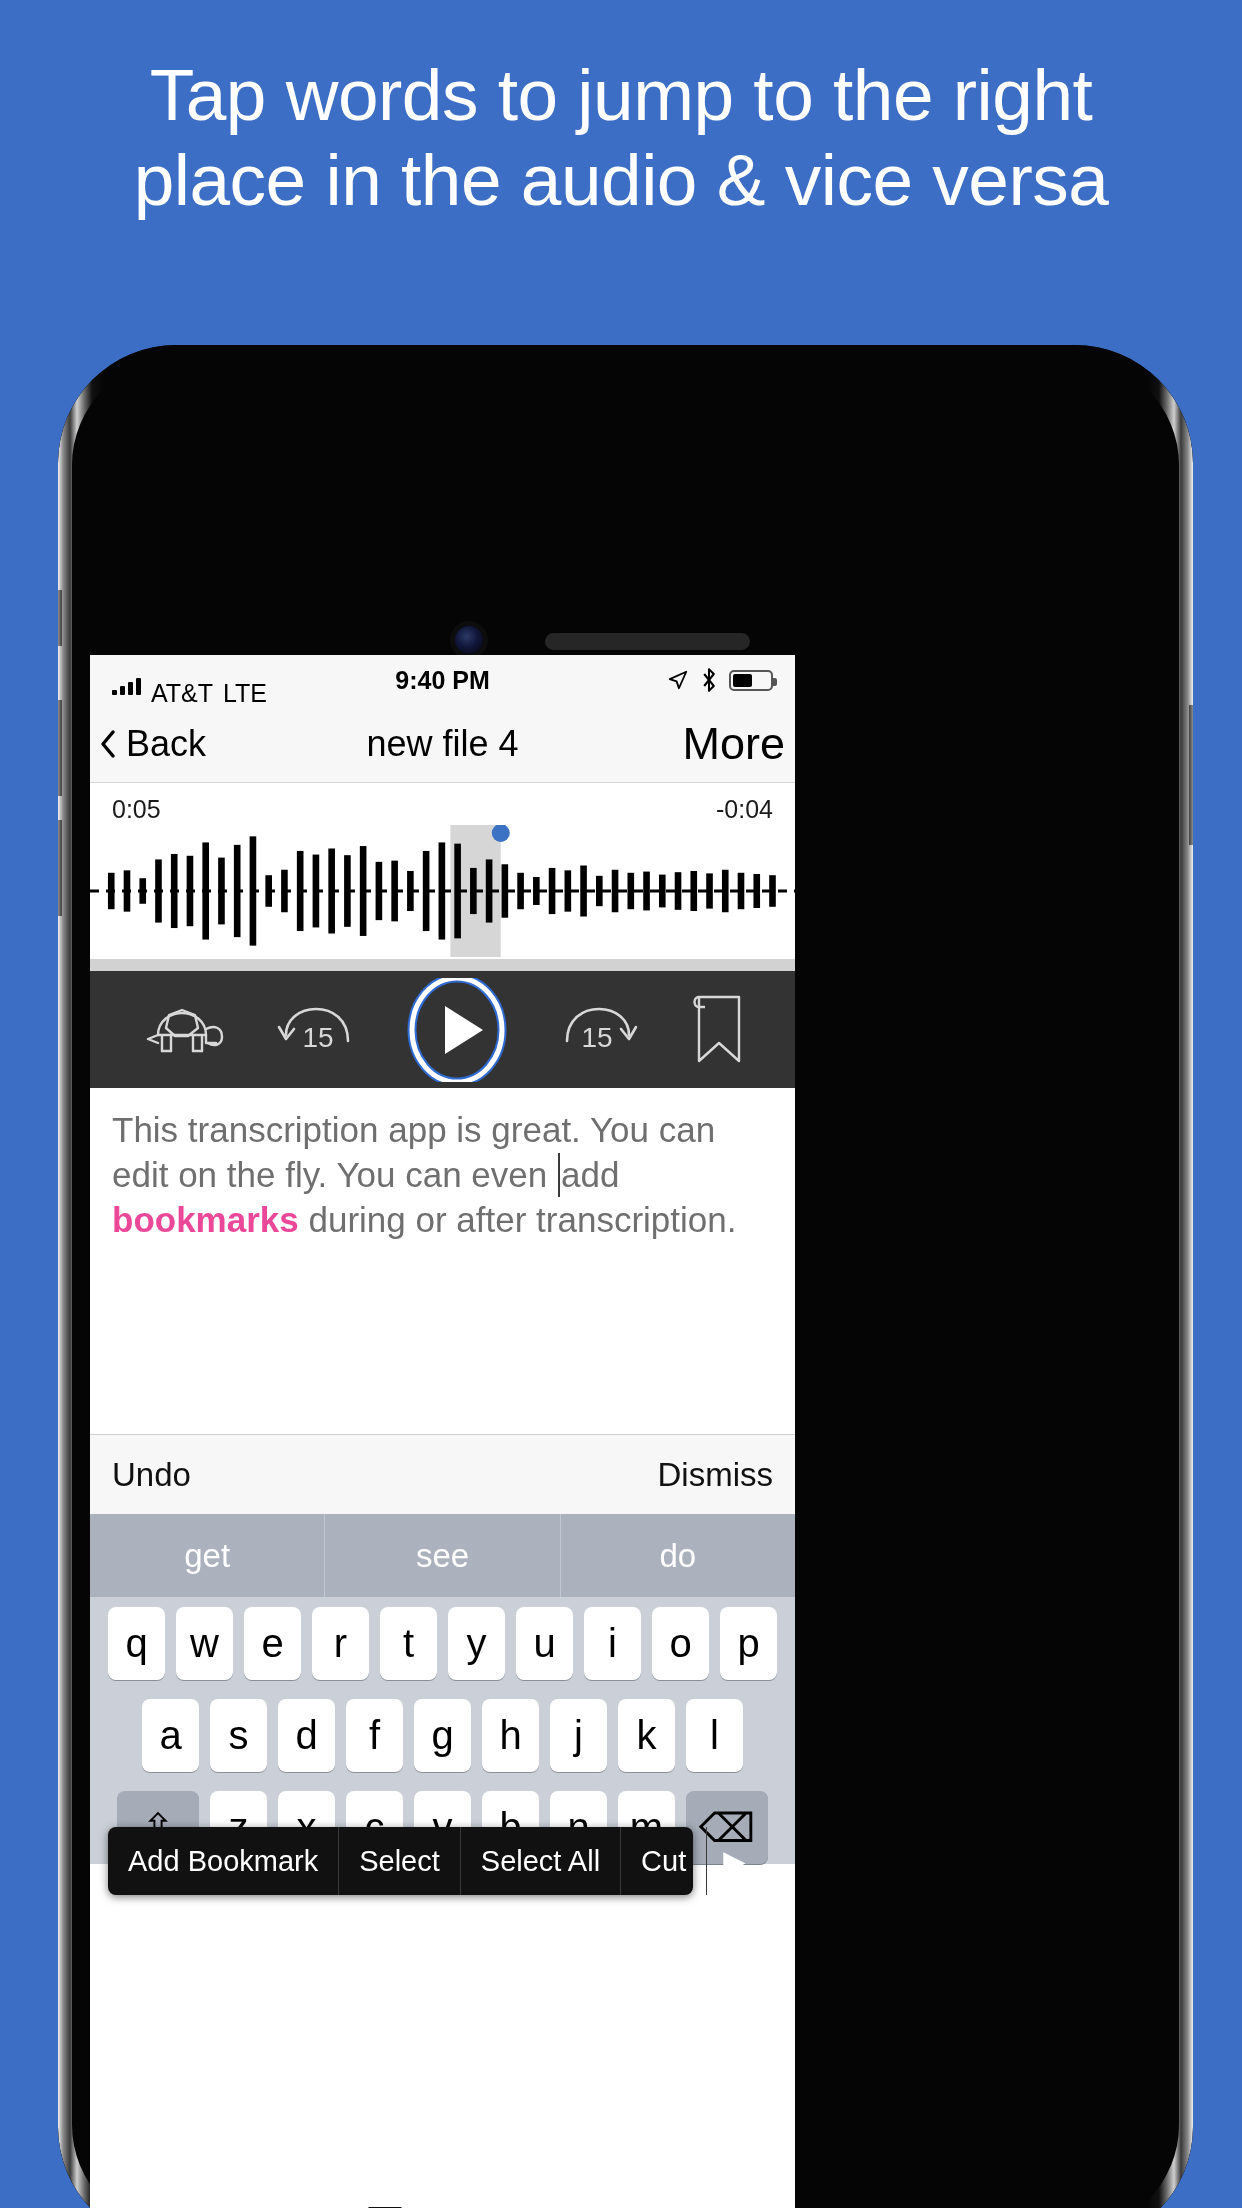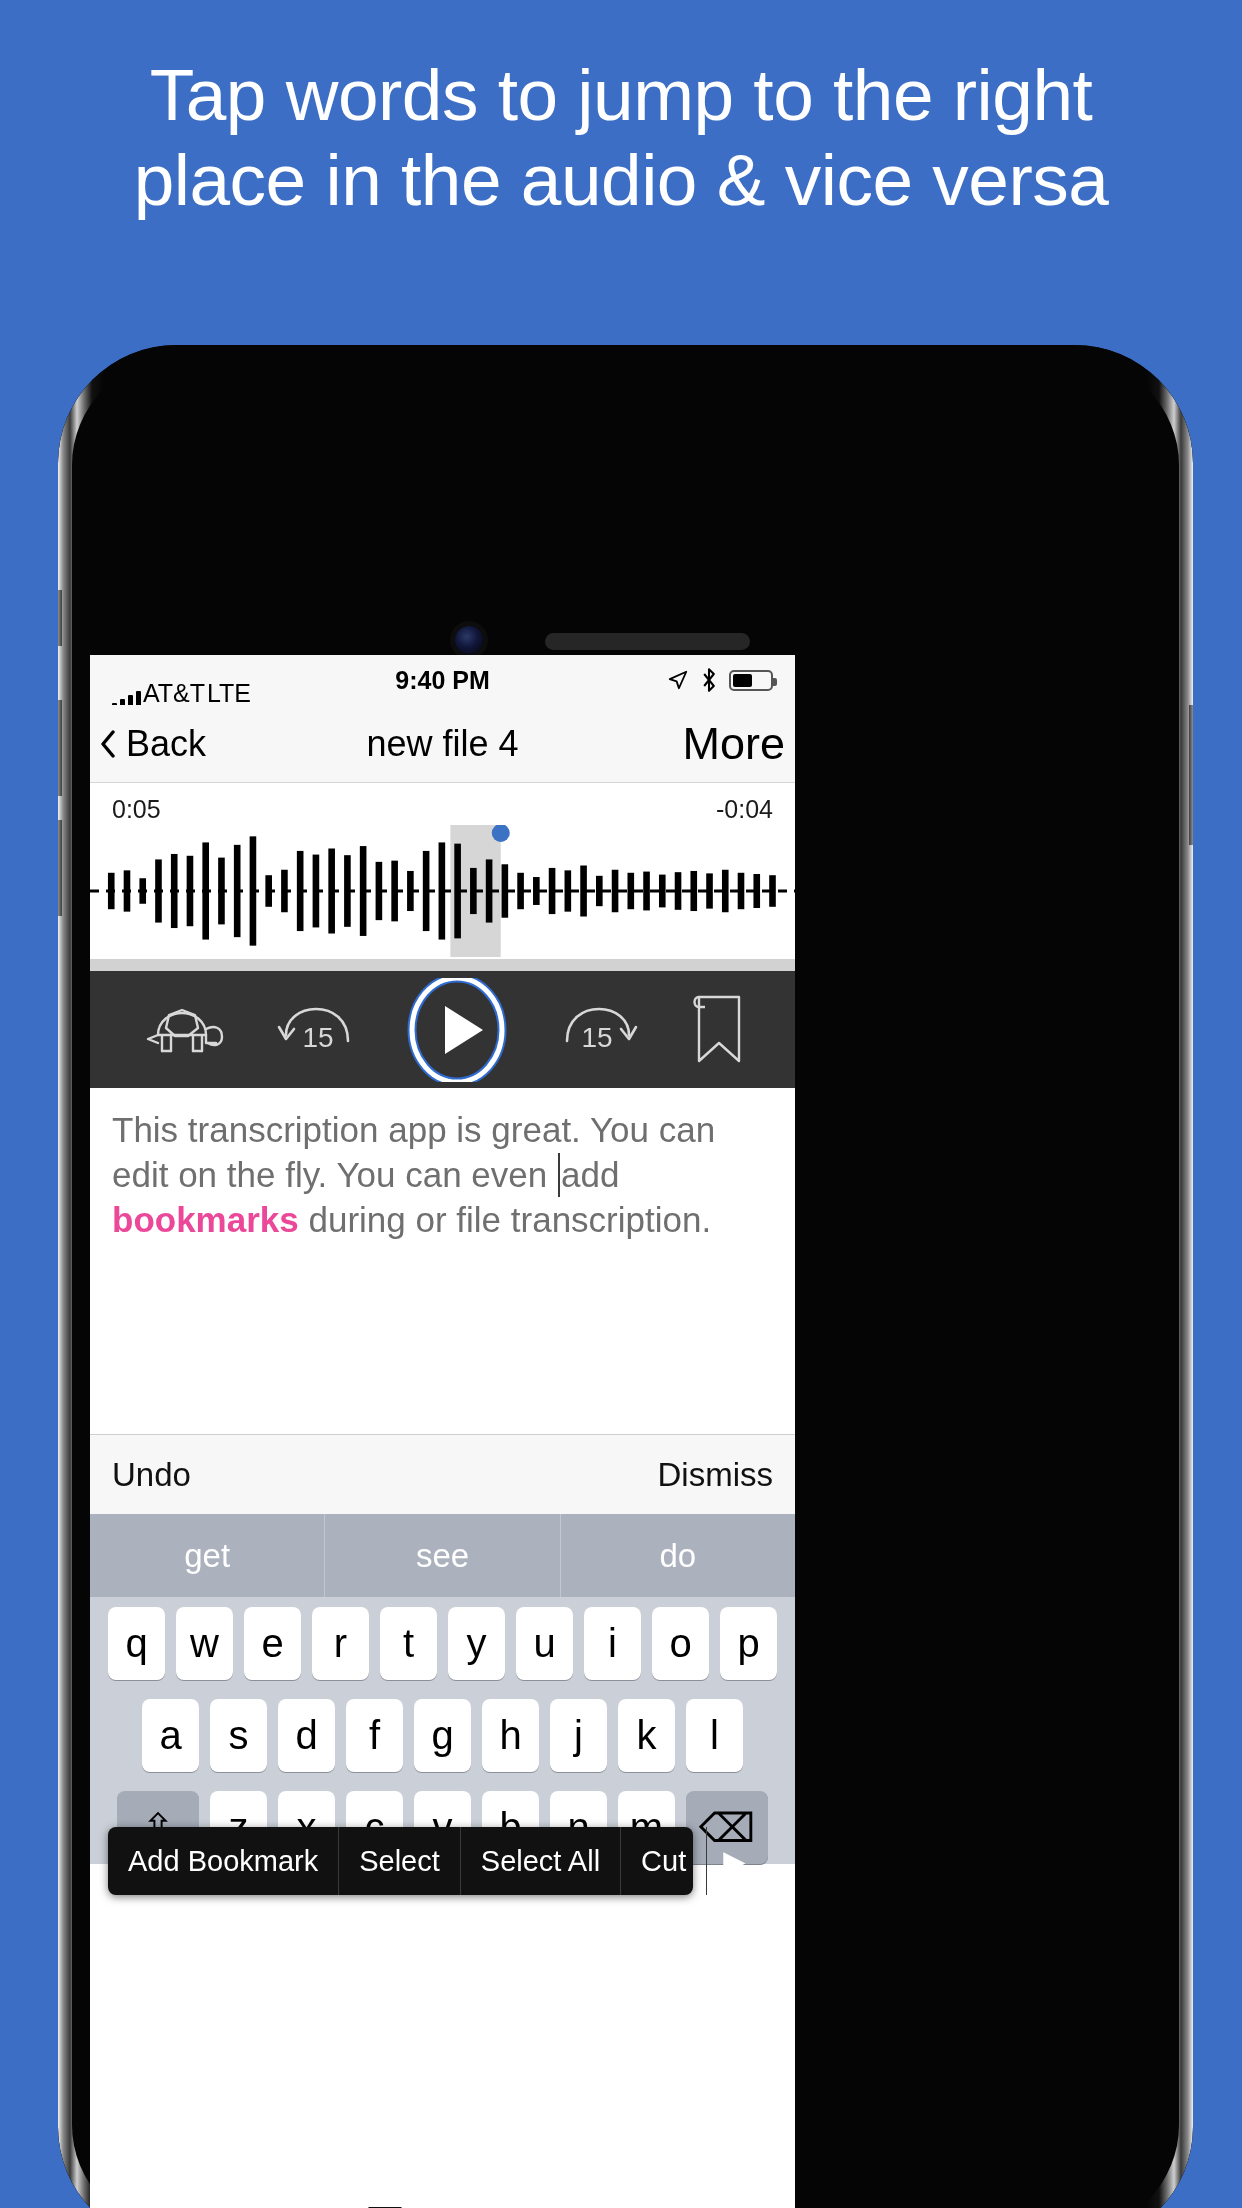--- a/index.html
+++ b/index.html
@@ -83,21 +83,21 @@
     overflow: hidden;
   }
 
   
   .statusbar {
     height: 50px; background: #f7f7f7;
     display: flex; align-items: center;
     padding: 0 22px;
     position: relative;
   }
-  .sb-left { display: flex; align-items: flex-end; gap: 2px; margin-top: 27px; }
+  .sb-left { display: flex; align-items: flex-start; gap: 10px; margin-top: 27px; }
   .signal { display: flex; align-items: flex-end; gap: 3px; height: 16px; }
   .signal i { display: block; width: 5px; background: #000; border-radius: 1px; }
   .signal i:nth-child(1) { height: 5px; }
   .signal i:nth-child(2) { height: 9px; }
   .signal i:nth-child(3) { height: 13px; }
   .signal i:nth-child(4) { height: 17px; }
   .sb-text { font-size: 25px; color: #000; letter-spacing: 0px; }
   .sb-center {
     position: absolute; left: 0; right: 0; text-align: center;
     font-size: 25px; font-weight: 600; color: #000;
@@ -405,21 +405,21 @@
     <div class="mi">Add Bookmark</div>
     <div class="mi">Select</div>
     <div class="mi">Select All</div>
     <div class="mi">Cut</div>
     <div class="mi">▶</div>
   </div>
   <div class="ctx-arrow"></div>
 
   <div class="transcript">
     <div class="tx-body">
-      <span>This transcription app is great. You can edit on the fly. You can even </span><span class="caret"></span><span>add </span><span class="tx-blue">bookmarks</span><span> during or file transcription.</span>
+      <span>This transcription app is great. You can edit on the fly. You can even </span><span class="caret"></span><span>add </span><span class="tx-blue">bookmarks</span><span> during or after transcription.</span>
     </div>
   </div>
 
   <div class="undobar">
     <span>Undo</span>
     <span>Dismiss</span>
   </div>
 
   <div class="keyboard">
     <div class="predict" id="predict-row">

